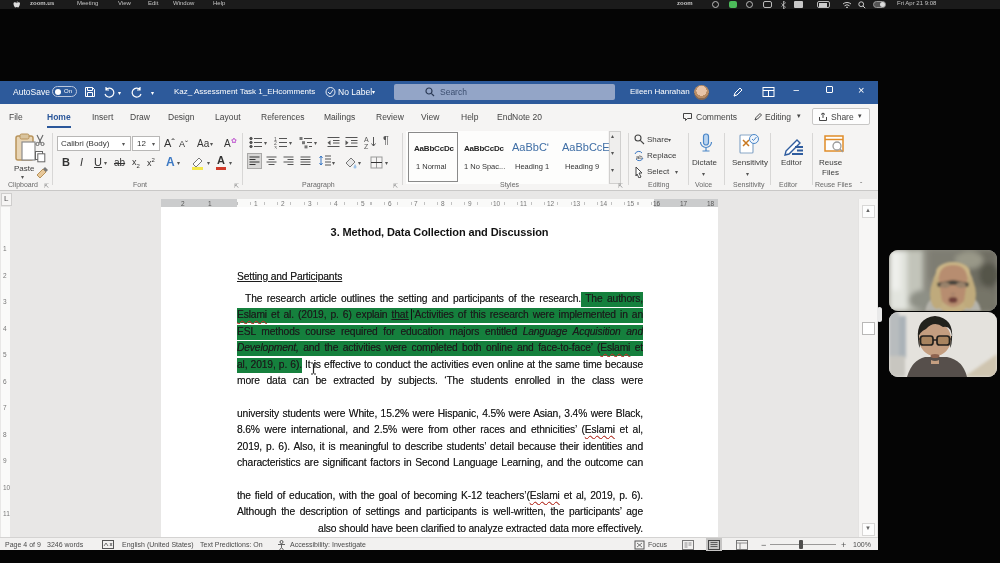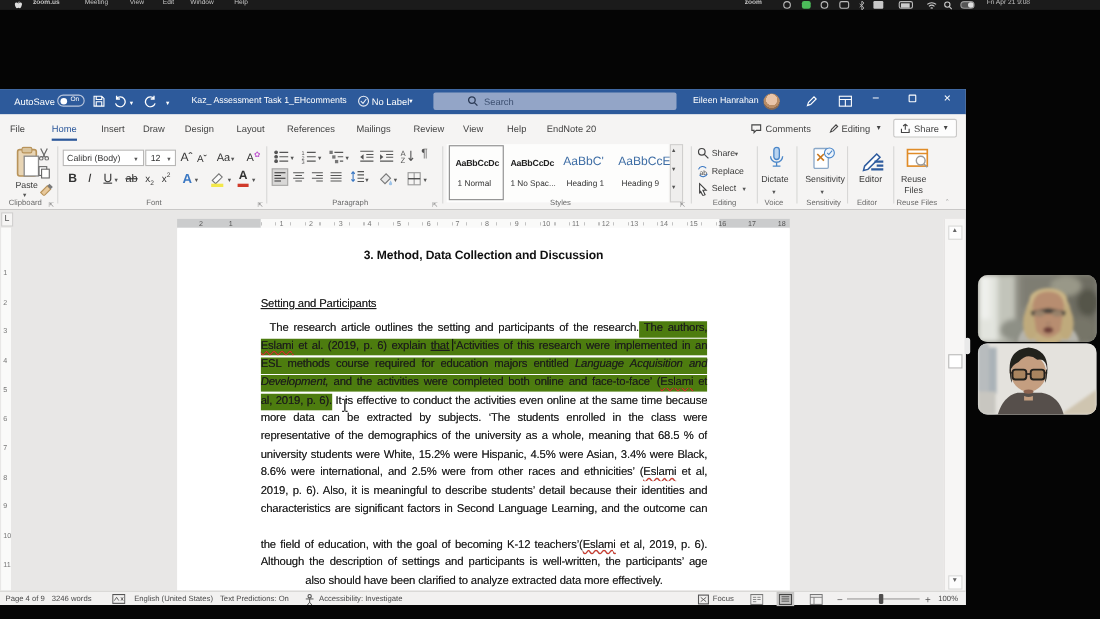--- a/index.html
+++ b/index.html
@@ -16,22 +16,22 @@
 #tabsrow span.tab { position:absolute; top:8px; }
 #ribbon { position:absolute; left:0; top:48px; width:878px; height:62px; background:#f5f4f3; border-bottom:1px solid #c9c8c7; font-size:8px; color:#3b3b3b; }
 .gsep { position:absolute; top:4px; height:52px; width:1px; background:#d8d7d6; }
 .glabel { position:absolute; top:52px; font-size:7px; color:#696969; }
 #docarea { position:absolute; left:0; top:110px; width:878px; height:346px; background:#e8e7e6; overflow:hidden; }
 #statusbar { position:absolute; left:0; top:456px; width:878px; height:13px; background:#f2f1f0; border-top:1px solid #d4d3d2; font-size:7px; color:#4a4a4a; }
 
 #page { position:absolute; left:161px; top:16px; width:557px; height:330px; background:#fff; }
 .dl { position:absolute; left:76px; width:406px; height:16.5px; font-size:10.3px; letter-spacing:-0.15px; line-height:14px; color:#1c1c1c; text-align:justify; overflow:hidden; text-shadow:0 0 0.3px rgba(20,20,20,0.6); }
 .dl::after { content:""; display:inline-block; width:100%; }
-.dl.nj { text-align:center; } .dl.nj::after { content:none; }
-.hl { background:#4d7c0f; padding:3px 0; }
+.dl.nj { text-align:right; } .dl.nj::after { content:none; }
+.hl { background:#15803d; padding:3px 0; }
 .sq { text-decoration:underline; text-decoration-style:wavy; text-decoration-color:#d4372a; text-decoration-thickness:1px; text-underline-offset:2px; }
 .caret { display:inline-block; width:1px; height:11px; background:#111; vertical-align:-2px; }
 .rn { position:absolute; top:1px; font-size:6.5px; color:#777; }
 .vn { position:absolute; left:2px; font-size:6.5px; color:#777; }
 
 .vid { position:absolute; width:108px; border-radius:9px; overflow:hidden; background:#888; }
 .vid svg { display:block; }
 </style>
 </head>
 <body>
@@ -108,21 +108,21 @@
       <svg class="abs" style="left:762px;top:5px" width="13" height="12" viewBox="0 0 13 12">
           <rect x="1" y="1.5" width="11" height="9" fill="none" stroke="#fff" stroke-width="1"></rect>
           <path d="M1 4.5h11 M6.5 4.5V10.5" stroke="#fff" stroke-width="1"></path>
         </svg>
       <span class="abs" style="left:793px;top:3px;font-size:11px">−</span>
       <span class="abs" style="left:826px;top:5px;width:7px;height:7px;border:1px solid #fff;border-radius:1px"></span>
       <span class="abs" style="left:858px;top:3px;font-size:11px">×</span>
     </div>
     <div id="tabsrow">
       <span class="tab" style="left:9px">File</span>
-      <span class="tab" style="left:47px;color:#2b579a;font-weight:normal;border-bottom:2.5px solid #2b579a;padding-bottom:4px">Home</span>
+      <span class="tab" style="left:47px;color:#2b579a;font-weight:bold;border-bottom:2.5px solid #2b579a;padding-bottom:4px">Home</span>
       <span class="tab" style="left:92px">Insert</span>
       <span class="tab" style="left:130px">Draw</span>
       <span class="tab" style="left:168px">Design</span>
       <span class="tab" style="left:215px">Layout</span>
       <span class="tab" style="left:261px">References</span>
       <span class="tab" style="left:324px">Mailings</span>
       <span class="tab" style="left:376px">Review</span>
       <span class="tab" style="left:421px">View</span>
       <span class="tab" style="left:461px">Help</span>
       <span class="tab" style="left:497px">EndNote 20</span>
@@ -401,21 +401,20 @@
 
       <div id="page">
         <div class="abs" style="left:0;top:19px;width:557px;text-align:center;font-size:11px;font-weight:bold;letter-spacing:-0.1px;color:#111">3. Method, Data Collection and Discussion</div>
         <div class="abs" style="left:76px;top:63.5px;font-size:10.3px;letter-spacing:-0.15px;color:#1c1c1c;text-decoration:underline;text-shadow:0 0 0.3px rgba(20,20,20,0.6)">Setting and Participants</div>
         <div class="dl" style="top:84.5px"><span style="display:inline-block;width:8px"></span>The research article outlines the setting and participants of the research.<span class="hl"> The authors,</span></div>
         <div class="dl" style="top:100.5px"><span class="hl"><span class="sq">Eslami</span> et al. (2019, p. 6) explain <span style="text-decoration:underline">that </span> <span class="caret"></span> ‘Activities of this research were implemented in an</span></div>
         <div class="dl" style="top:117.5px"><span class="hl">ESL methods course required for education majors entitled <i>Language Acquisition and</i></span></div>
         <div class="dl" style="top:133.5px"><span class="hl"><i>Development,</i> and the activities were completed both online and face-to-face’ (<span class="sq">Eslami</span> et</span></div>
         <div class="dl" style="top:150.5px"><span class="hl">al, 2019, p. 6).</span> It is effective to conduct the activities even online at the same time because</div>
         <div class="dl" style="top:166.5px">more data can be extracted by subjects. ‘The students enrolled in the class were</div>
-        <div class="dl" style="top:182.5px">representative of the demographics of the university as a whole, meaning that 68.5 % of</div>
         <div class="dl" style="top:199.5px">university students were White, 15.2% were Hispanic, 4.5% were Asian, 3.4% were Black,</div>
         <div class="dl" style="top:215.5px">8.6% were international, and 2.5% were from other races and ethnicities’ (<span class="sq">Eslami</span> et al,</div>
         <div class="dl" style="top:232.5px">2019, p. 6). Also, it is meaningful to describe students’ detail because their identities and</div>
         <div class="dl" style="top:248.5px">characteristics are significant factors in Second Language Learning, and the outcome can</div>
         <div class="dl" style="top:281.5px">the field of education, with the goal of becoming K-12 teachers’(<span class="sq">Eslami</span> et al, 2019, p. 6).</div>
         <div class="dl" style="top:297.5px">Although the description of settings and participants is well-written, the participants’ age</div>
         <div class="dl nj" style="top:314.5px">also should have been clarified to analyze extracted data more effectively.</div>
 
         <svg class="abs" style="left:149px;top:155px" width="7" height="13" viewBox="0 0 7 13">
             <path d="M1 1h2M4 1h2M3.5 1.5v10M1 12h2M4 12h2" stroke="#222" stroke-width="1.2" fill="none"></path>

